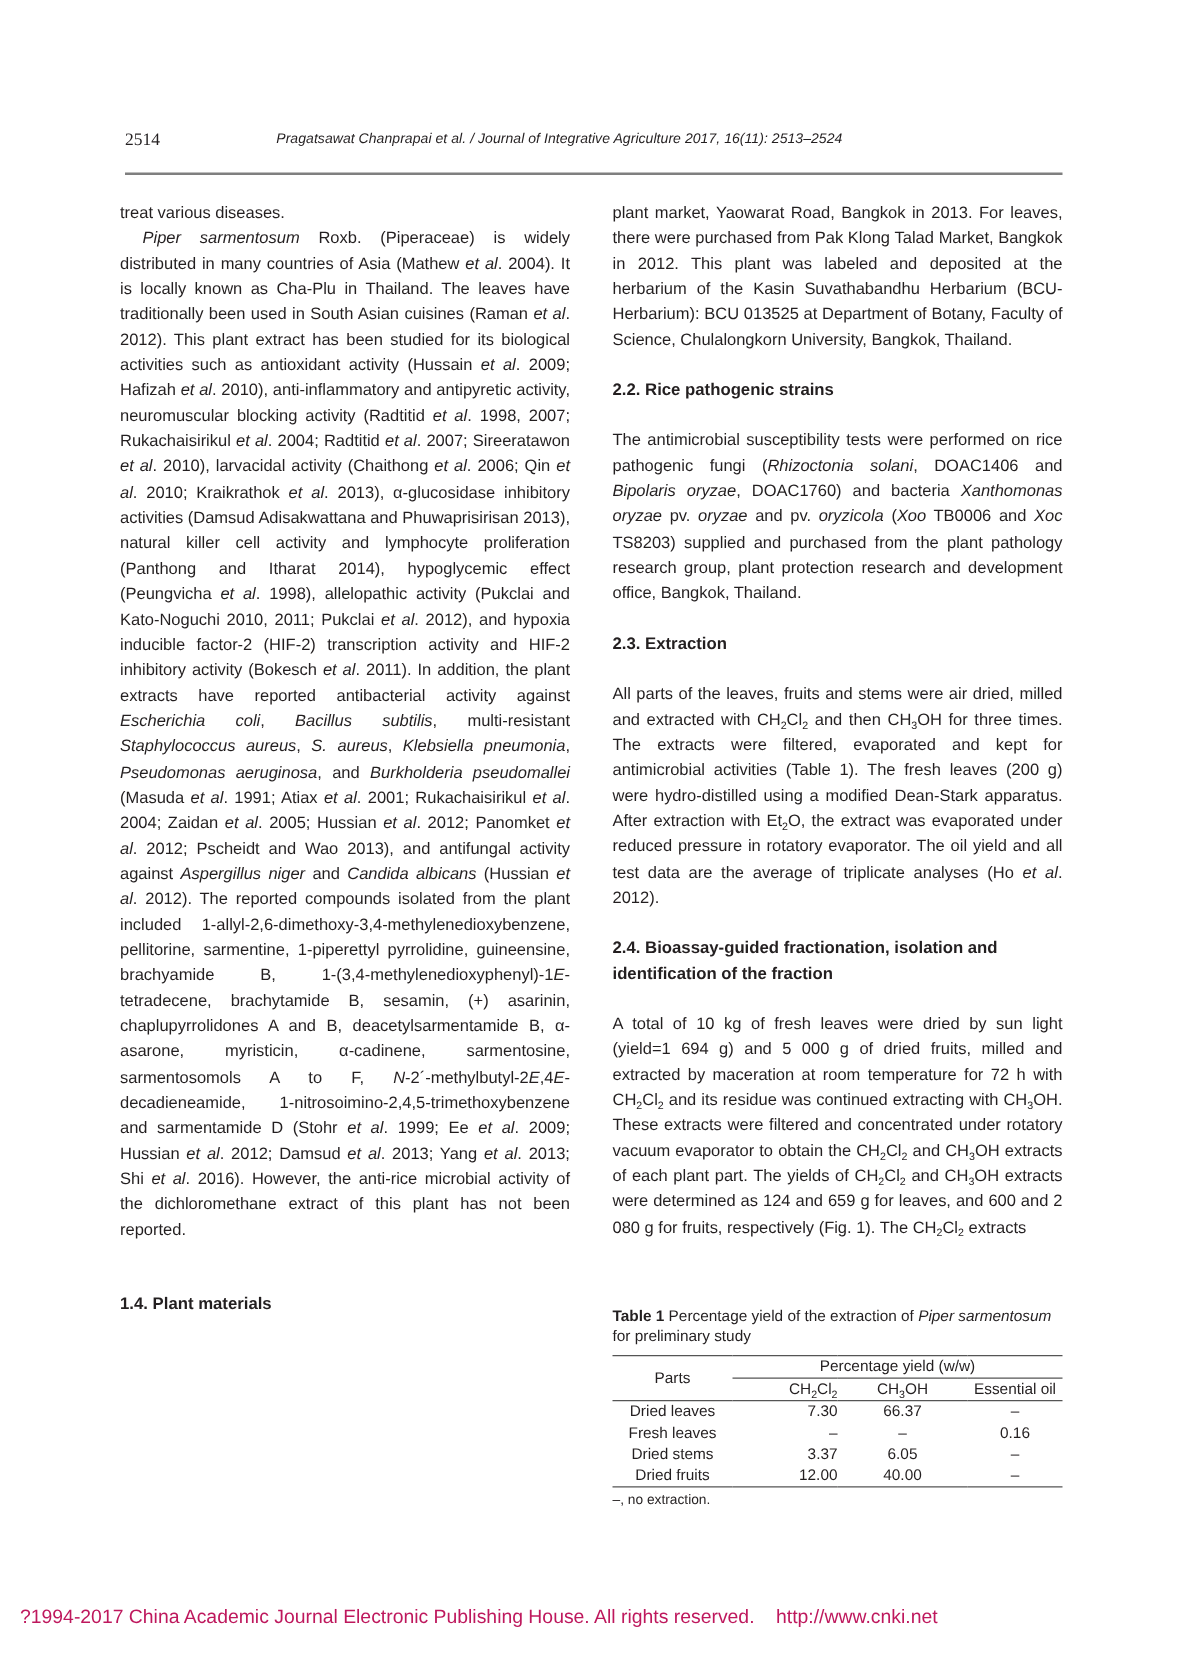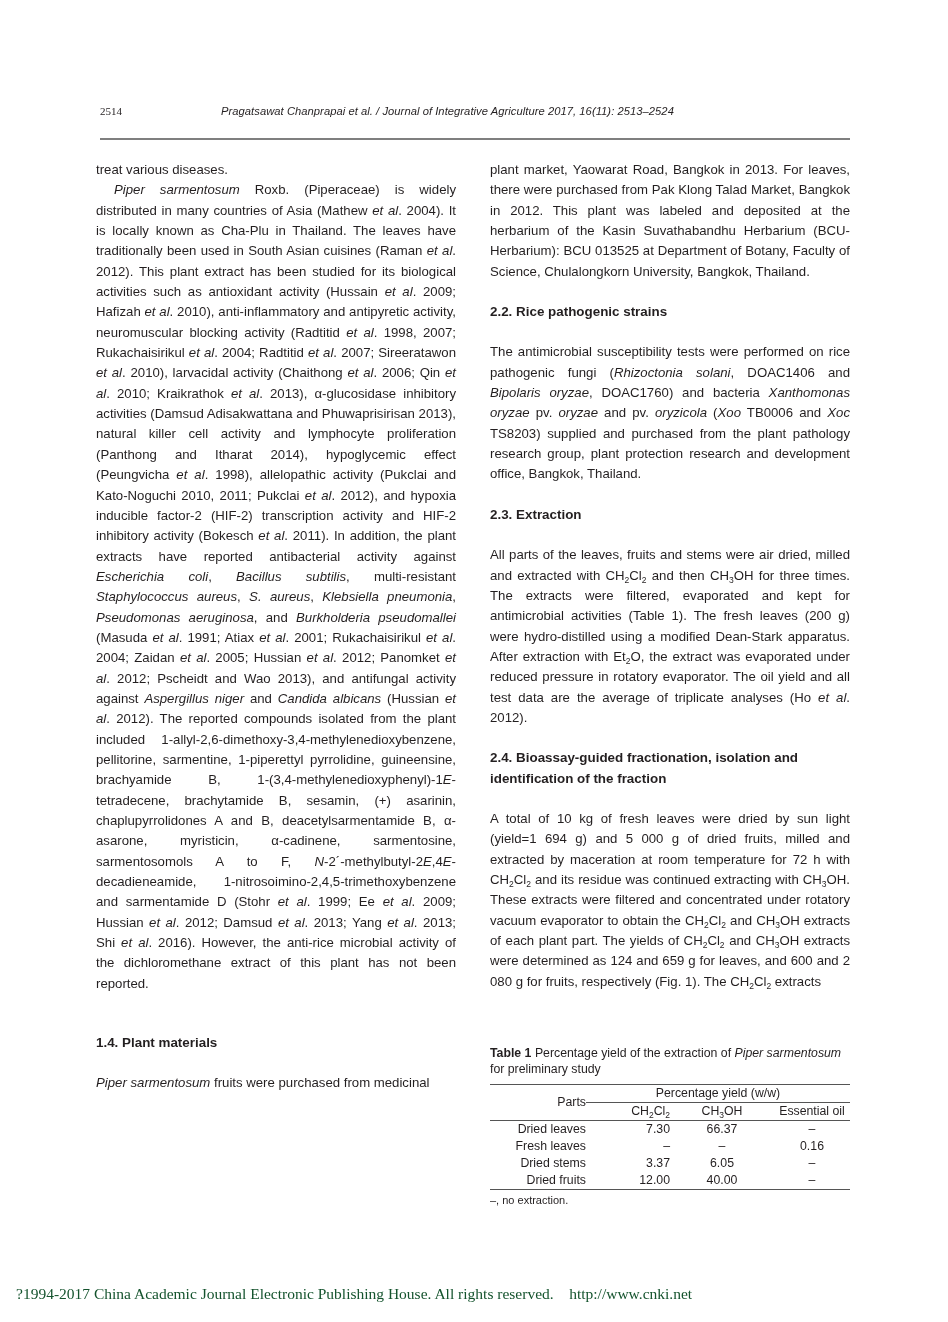--- a/index.html
+++ b/index.html
@@ -1,20 +1,20 @@
 <!DOCTYPE html>
 <html><head>
 <meta charset="utf-8">
 <style>
   html, body { margin: 0; padding: 0; background: #ffffff; }
   body { width: 948px; height: 1322px; position: relative; overflow: hidden;
          font-family: "Liberation Sans", sans-serif; color: #231f20; }
   .running-head { position: absolute; top: 105px; left: 100px; width: 750px; height: 18px;
                   font-size: 11px; }
-  .page-num { position: absolute; left: 0; top: 0; font-family: "Liberation Serif", serif; font-size: 11px; }
+  .page-num { position: absolute; left: 0; top: 0; font-family: "Liberation Serif", serif; font-size: 14px; }
   .journal-line { position: absolute; left: 121px; top: 0; font-style: italic; font-size: 11.2px; letter-spacing: 0.05px; }
   .head-rule { position: absolute; top: 138px; left: 100px; width: 750px; height: 2px; background: #7f7f7f; }
 
   .col { position: absolute; top: 160px; width: 360px; font-size: 13.2px; line-height: 20.35px; text-align: justify; }
   .col-left { left: 96px; }
   .col-right { left: 490px; }
   .col p { margin: 0; }
   .indent { text-indent: 18px; }
   .col i { font-style: italic; }
   .sub { font-size: 8.5px; vertical-align: -3px; line-height: 0; }
@@ -23,46 +23,45 @@
   .h2 { font-size: 13.4px; font-weight: bold; text-align: left; margin: 0; }
 
   .table-block { position: absolute; left: 490px; top: 1045px; width: 360px; font-size: 12.3px; }
   .caption { line-height: 16px; margin: 0 0 7px 0; }
   .caption b { font-weight: bold; }
   table { border-collapse: collapse; width: 360px; font-size: 12.3px; }
   th, td { padding: 0; font-weight: normal; height: 17px; line-height: 17px; }
   .t-top { border-top: 1.5px solid #555; }
   .t-mid { border-bottom: 1px solid #555; }
   .t-bot { border-bottom: 1.5px solid #555; }
-  .c-parts { width: 96px; text-align: right; }
+  .c-parts { width: 96px; text-align: center; }
   .c1 { width: 84px; text-align: right; }
   .c2 { width: 104px; text-align: center; }
   .c3 { width: 76px; text-align: center; }
   .footnote { font-size: 11px; margin-top: 4px; }
 
-  .footer { position: absolute; top: 1285px; left: 16px; font-family: Liberation Serif, serif;
-            font-size: 15.5px; color: #14532d; white-space: pre; }
+  .footer { position: absolute; top: 1285px; left: 16px; font-family: Liberation Sans, sans-serif;
+            font-size: 15.5px; color: #be185d; white-space: pre; }
 </style>
 </head>
 <body>
 
 <div class="running-head">
   <span class="page-num">2514</span>
   <span class="journal-line">Pragatsawat Chanprapai et al. / Journal of Integrative Agriculture  2017, 16(11): 2513–2524</span>
 </div>
 <div class="head-rule"></div>
 
 <div class="col col-left">
   <p>treat various diseases.</p>
   <p class="indent"><i>Piper sarmentosum</i> Roxb. (Piperaceae) is widely distributed in many countries of Asia (Mathew <i>et al</i>. 2004). It is locally known as Cha-Plu in Thailand.  The leaves have traditionally been used in South Asian cuisines (Raman <i>et al</i>. 2012).  This plant extract has been studied for its biological activities such as antioxidant activity (Hussain <i>et al</i>. 2009; Hafizah <i>et al</i>. 2010), anti-inflammatory and antipyretic activity, neuromuscular blocking activity (Radtitid <i>et al</i>. 1998, 2007; Rukachaisirikul <i>et al</i>. 2004; Radtitid <i>et al</i>. 2007; Sireeratawon <i>et al</i>. 2010), larvacidal activity (Chaithong <i>et al</i>. 2006; Qin <i>et al</i>. 2010; Kraikrathok <i>et al</i>. 2013), α-glucosidase inhibitory activities (Damsud Adisakwattana and Phuwaprisirisan 2013), natural killer cell activity and lymphocyte proliferation (Panthong and Itharat 2014), hypoglycemic effect (Peungvicha <i>et al</i>. 1998), allelopathic activity (Pukclai and Kato-Noguchi 2010, 2011; Pukclai <i>et al</i>. 2012), and hypoxia inducible factor-2 (HIF-2) transcription activity and HIF-2 inhibitory activity (Bokesch <i>et al</i>. 2011).  In addition, the plant extracts have reported antibacterial activity against <i>Escherichia coli</i>, <i>Bacillus subtilis</i>, multi-resistant <i>Staphylococcus aureus</i>, <i>S. aureus</i>, <i>Klebsiella pneumonia</i>, <i>Pseudomonas aeruginosa</i>, and <i>Burkholderia pseudomallei</i> (Masuda <i>et al</i>. 1991; Atiax <i>et al</i>. 2001; Rukachaisirikul <i>et al</i>. 2004; Zaidan <i>et al</i>. 2005; Hussian <i>et al</i>. 2012; Panomket <i>et al</i>. 2012; Pscheidt and Wao 2013), and antifungal activity against <i>Aspergillus niger</i> and <i>Candida albicans</i> (Hussian <i>et al</i>. 2012).  The reported compounds isolated from the plant included 1-allyl-2,6-dimethoxy-3,4-methylenedioxybenzene, pellitorine, sarmentine, 1-piperettyl pyrrolidine, guineensine, brachyamide B, 1-(3,4-methylenedioxyphenyl)-1<i>E</i>-tetradecene, brachytamide B, sesamin, (+) asarinin, chaplupyrrolidones A and B, deacetylsarmentamide B, α-asarone, myristicin, α-cadinene, sarmentosine, sarmentosomols A to F, <i>N</i>-2´-methylbutyl-2<i>E</i>,4<i>E</i>-decadieneamide, 1-nitrosoimino-2,4,5-trimethoxybenzene and sarmentamide D (Stohr <i>et al</i>. 1999; Ee <i>et al</i>. 2009; Hussian <i>et al</i>. 2012; Damsud <i>et al</i>.  2013; Yang <i>et al</i>. 2013; Shi <i>et al</i>. 2016).  However, the anti-rice microbial activity of the dichloromethane extract of this plant has not been reported.</p>
   <div style="height:21px"></div>
   <div style="height:18px"></div>
   <p class="h2">1.4. Plant materials</p>
   <div style="height:20px"></div>
-  <p><i>Piper sarmentosum</i> fruits were purchased from medicinal</p>
 </div>
 
 <div class="col col-right">
   <p>plant market, Yaowarat Road, Bangkok in 2013.  For leaves, there were purchased from Pak Klong Talad Market, Bangkok in 2012.  This plant was labeled and deposited at the herbarium of the Kasin Suvathabandhu Herbarium (BCU-Herbarium): BCU 013525 at Department of Botany, Faculty of Science, Chulalongkorn University, Bangkok, Thailand.</p>
   <div style="height:20px"></div>
   <p class="h2">2.2. Rice pathogenic strains</p>
   <div style="height:20px"></div>
   <p>The antimicrobial susceptibility tests were performed on rice pathogenic fungi (<i>Rhizoctonia solani</i>, DOAC1406 and <i>Bipolaris oryzae</i>, DOAC1760) and bacteria <i>Xanthomonas oryzae</i> pv. <i>oryzae</i> and pv. <i>oryzicola</i> (<i>Xoo</i> TB0006 and <i>Xoc</i> TS8203) supplied and purchased from the plant pathology research group, plant protection research and development office, Bangkok, Thailand.</p>
   <div style="height:20px"></div>
   <p class="h2">2.3. Extraction</p>

